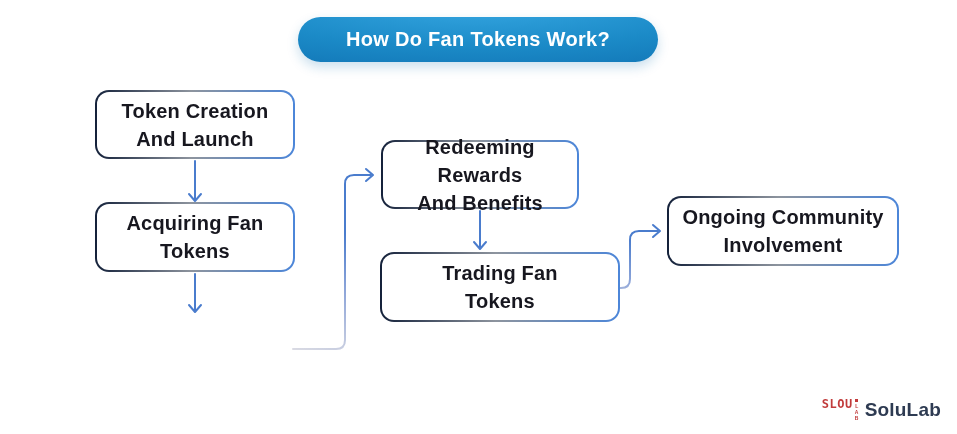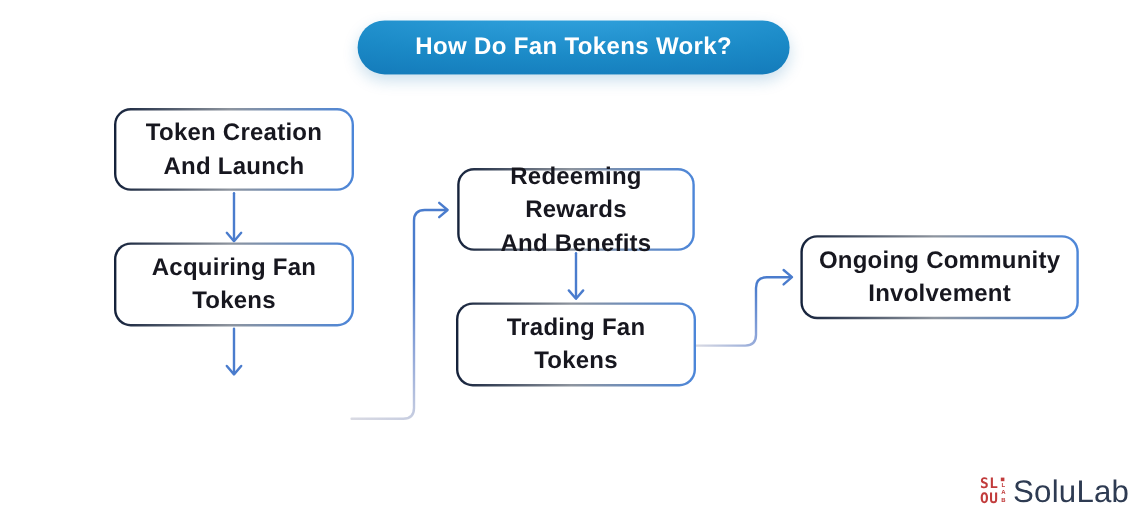--- a/index.html
+++ b/index.html
@@ -60,21 +60,21 @@
     position: absolute;
     right: 16px; top: 394px;
     height: 31px;
     display: flex; align-items: center; gap: 6px;
   }
   .logo-mark {
     display: flex; align-items: flex-start;
     color: #c13b3b;
   }
   .mark-main {
-    display: flex; flex-direction: column;
+    display: flex; flex-direction: row;
     font-family: "DejaVu Sans Mono", monospace;
     font-weight: 700;
     font-size: 12px;
     line-height: 0.95;
     letter-spacing: 0.5px;
   }
   .mark-side {
     display: flex; flex-direction: column; align-items: center;
     margin-left: 1px;
   }
@@ -85,22 +85,22 @@
   }
   .mark-lab {
     font-size: 5px;
     font-weight: 700;
     line-height: 1;
     writing-mode: vertical-rl;
     text-orientation: upright;
     letter-spacing: 0px;
   }
   .logo-text {
-    font-size: 26px;
-    font-weight: 400;
+    font-size: 19px;
+    font-weight: 700;
     color: #2e3b52;
     letter-spacing: 0.2px;
   }
 </style>
 </head>
 <body>
 
 <div class="canvas">
 
   <div class="title-pill">
@@ -156,21 +156,21 @@
     <div class="node-inner">Acquiring Fan
 Tokens</div>
   </div>
 
 
   <div class="node" style="left:381px; top:140px; width:198px; height:69px;">
     <div class="node-inner">Redeeming Rewards
 And Benefits</div>
   </div>
 
-  <div class="node" style="left:380px; top:252px; width:200px; height:70px;">
+  <div class="node" style="left:380px; top:252px; width:240px; height:70px;">
     <div class="node-inner">Trading Fan
 Tokens</div>
   </div>
 
   <div class="node" style="left:667px; top:196px; width:232px; height:70px;">
     <div class="node-inner">Ongoing Community
 Involvement</div>
   </div>
 
   <div class="logo">

